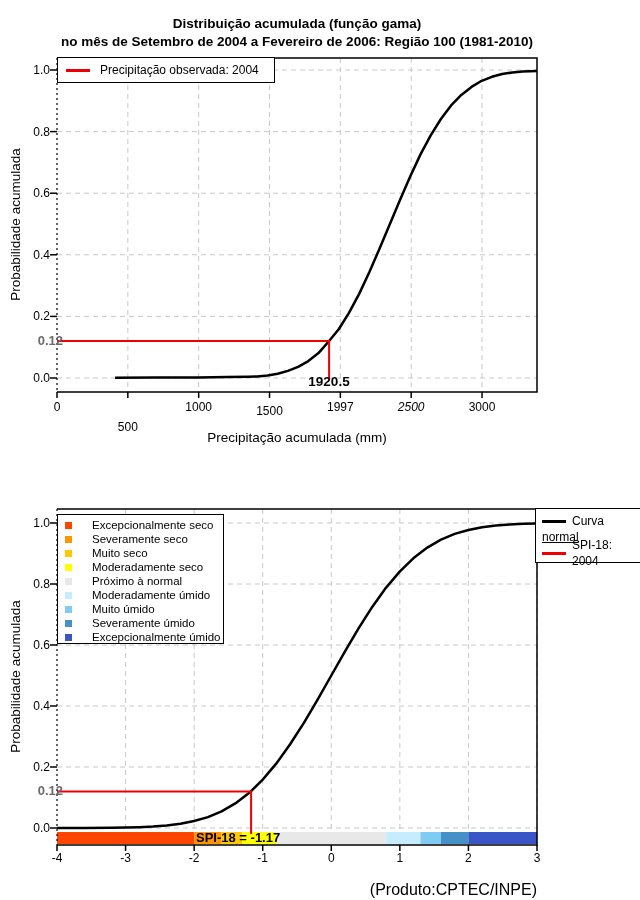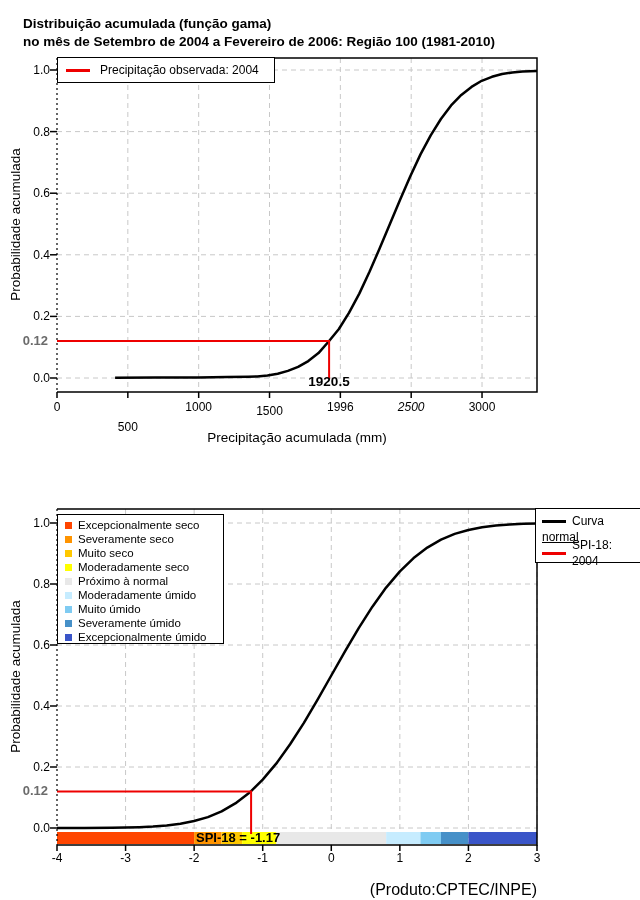--- a/index.html
+++ b/index.html
@@ -2,41 +2,41 @@
 <html><head>
 <meta charset="utf-8">
 <style>
   html,body{margin:0;padding:0;background:#ffffff;}
   #canvas{position:relative;width:640px;height:900px;background:#fff;overflow:hidden;
           font-family:"Liberation Sans",sans-serif;color:#000;}
   .chart{position:absolute;left:0;width:640px;height:450px;}
   #chart-0{top:0;}
   #chart-1{top:450px;}
   .chart svg{position:absolute;left:0;top:0;}
-  .title-block{position:absolute;left:23px;top:15px;width:548px;text-align:left;
+  .title-block{position:absolute;left:23px;top:15px;width:548px;text-align:center;
                font-weight:bold;font-size:13.5px;line-height:18px;}
   #chart-1 .title-block{top:11px;}
   .ylabel{position:absolute;left:-134px;top:216px;width:300px;height:17px;text-align:center;
           font-size:13.5px;transform:rotate(-90deg);}
   #chart-1 .ylabel{top:218px;}
   .xlabel{position:absolute;left:23px;top:430px;width:548px;text-align:center;font-size:13.5px;}
   .xtick{position:absolute;width:60px;margin-left:-30px;text-align:center;font-size:12px;}
   .ytick{position:absolute;left:6px;width:44px;text-align:right;font-size:12px;}
-  .annot-prob{position:absolute;left:0;top:333px;width:48px;text-align:right;
+  .annot-prob{position:absolute;left:15px;top:333px;width:48px;text-align:right;
               font-weight:bold;font-size:13px;color:#6b6b6b;}
   .annot-val{position:absolute;left:289px;top:374px;width:80px;text-align:center;
              font-weight:bold;font-size:13.5px;}
   .bar-label{position:absolute;left:196px;top:380px;font-weight:bold;font-size:13px;}
   .footer{position:absolute;left:287px;top:431px;width:250px;text-align:right;font-size:16px;}
   .legend-box{position:absolute;background:#fff;border:1px solid #000;box-sizing:border-box;}
   #legend-main{left:57px;top:57px;width:218px;height:23px;display:flex;align-items:center;
                gap:10px;padding:12px 8px;font-size:12px;}
   .line-mark{display:inline-block;width:24px;height:3px;flex:0 0 auto;}
   #legend-cats{left:57px;top:64px;width:167px;height:130px;padding:3px 0 0 7px;font-size:11.5px;}
-  .cat-row{display:flex;align-items:center;gap:6px;height:14px;}
+  .cat-row{display:flex;align-items:center;gap:20px;height:14px;}
   .cat-mark{width:7px;height:7px;flex:0 0 auto;}
   #legend-right{left:535px;top:58px;width:106px;height:55px;padding:4px 0 0 6px;
                 font-size:12px;line-height:16px;}
   .lr-row{display:flex;align-items:center;gap:6px;height:16px;}
   .lr-indent{text-decoration:underline;}
 </style>
 </head>
 <body>
 
 <div id="canvas">
@@ -82,21 +82,21 @@
     <div class="legend-box" id="legend-main">
       <span class="line-mark" style="background: rgb(238, 0, 0);"></span>
       <span>Precipitação observada: 2004</span>
     </div>
     <div class="annot-prob">0.12</div>
     <div class="annot-val">1920.5</div>
   <div class="xtick" style="left: 57px; top: 400px;">0</div>
       <div class="xtick" style="left: 127.838px; top: 420px;">500</div>
       <div class="xtick" style="left: 198.677px; top: 400px;">1000</div>
       <div class="xtick" style="left: 269.515px; top: 404px;">1500</div>
-      <div class="xtick" style="left: 340.353px; top: 400px;">1996</div>
+      <div class="xtick" style="left: 340.353px; top: 400px;">1997</div>
       <div class="xtick" style="left: 411.191px; top: 400px; font-style: italic;">2500</div>
       <div class="xtick" style="left: 482.03px; top: 400px;">3000</div>
       <div class="ytick" style="top: 371px;">0.0</div>
       <div class="ytick" style="top: 309.4px;">0.2</div>
       <div class="ytick" style="top: 247.8px;">0.4</div>
       <div class="ytick" style="top: 186.2px;">0.6</div>
       <div class="ytick" style="top: 124.6px;">0.8</div>
       <div class="ytick" style="top: 63px;">1.0</div>
     </section>
 

